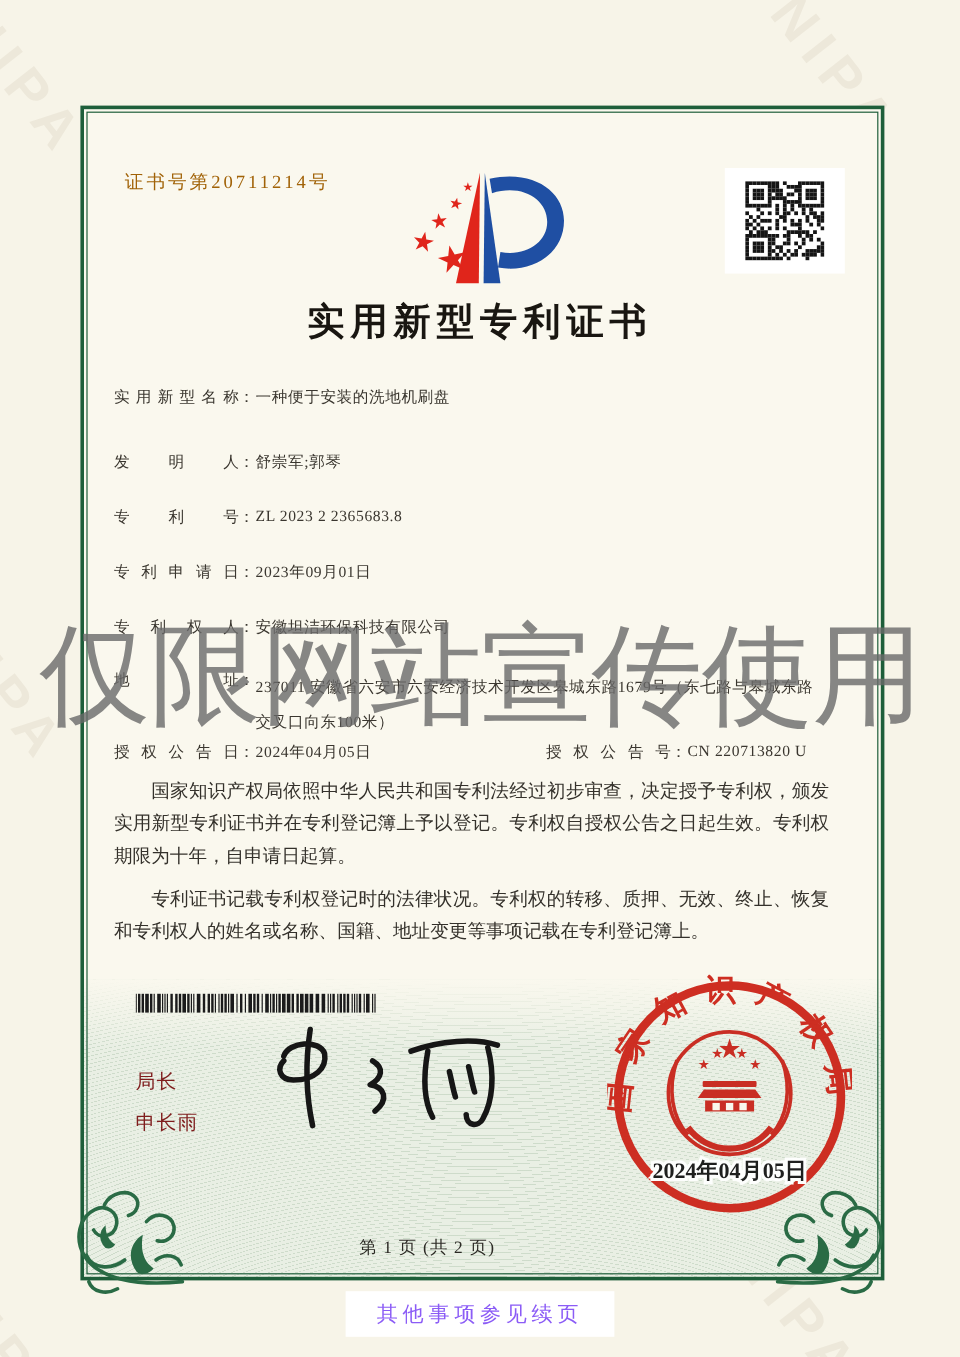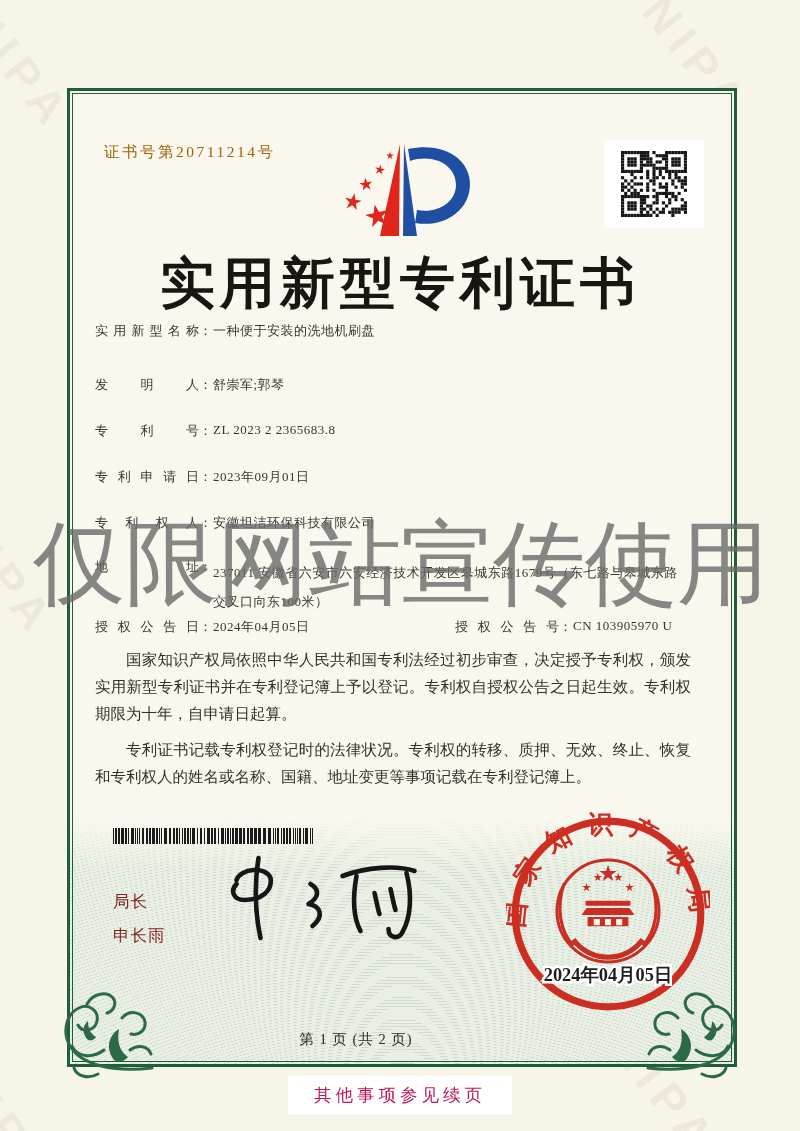--- a/index.html
+++ b/index.html
@@ -34,21 +34,21 @@
     background:linear-gradient(#faf8ee, rgba(250,248,238,0));}
   .flourish{position:absolute;z-index:7;width:104px;height:92px;}
   .flourish.left{left:52px;top:988px;}
   .flourish.right{left:644px;top:988px;transform:scaleX(-1);}
   
   .cert-no{position:absolute;left:104px;top:142px;z-index:4;font-size:15.5px;letter-spacing:2.5px;color:#a16207;}
   .qr-box{position:absolute;left:604px;top:140px;width:100px;height:88px;background:#ffffff;z-index:4;display:flex;align-items:center;justify-content:center;}
   .logo{position:absolute;left:333px;top:138px;z-index:4;}
   .title{
     position:absolute;left:0;top:247px;width:800px;text-align:center;z-index:4;
-    font-size:55px;font-weight:bold;letter-spacing:5px;color:#191611;
+    font-size:31px;font-weight:bold;letter-spacing:5px;color:#191611;
   }
   
   .frow{position:absolute;left:95px;z-index:4;font-size:13px;color:#3a362f;white-space:nowrap;}
   .flabel{display:inline-block;width:104px;text-align:justify;text-align-last:justify;vertical-align:top;}
   .fcolon{display:inline-block;vertical-align:top;margin-right:1px;}
   .fvalue{display:inline-block;vertical-align:top;letter-spacing:0.5px;}
   .frow.addr .fvalue{white-space:normal;width:478px;line-height:29px;}
   .f2{position:absolute;left:360px;top:0;white-space:nowrap;}
   
   .paras{position:absolute;left:95px;top:646px;width:612px;z-index:4;
@@ -57,21 +57,21 @@
   
   .barcode{position:absolute;left:113px;top:828px;z-index:4;}
   .signer{position:absolute;left:113px;z-index:4;font-family:"Liberation Sans","DejaVu Sans",sans-serif;
     font-size:16.5px;color:#7f1d1d;letter-spacing:1px;}
   .signer.t1{top:891px;} .signer.t2{top:925px;}
   .sig{position:absolute;left:212px;top:850px;z-index:4;}
   .seal{position:absolute;left:506px;top:812px;z-index:5;opacity:0.95;}
   .page-footer{position:absolute;left:0;top:1030px;width:712px;text-align:center;z-index:4;
     font-size:14.5px;color:#2c2a25;letter-spacing:1px;}
   .note-wrap{position:absolute;left:0;top:1076px;width:800px;text-align:center;z-index:4;}
-  .note{display:inline-block;background:#ffffff;padding:7px 26px;font-size:17.5px;letter-spacing:4px;color:#be185d;}
+  .note{display:inline-block;background:#ffffff;padding:7px 26px;font-size:17.5px;letter-spacing:4px;color:#8b5cf6;}
   
   .promo{
     position:absolute;left:33px;top:517px;width:734px;z-index:9;
     font-family:"Liberation Sans","DejaVu Sans",sans-serif;
     font-size:92px;font-weight:400;letter-spacing:0px;line-height:1;
     color:rgba(105,105,105,0.8);white-space:nowrap;pointer-events:none;
   }
 </style>
 </head>
 <body>
@@ -394,21 +394,21 @@
   </div>
   <div class="frow" style="top:514px">
     <span class="flabel">专利权人</span><span class="fcolon">：</span><span class="fvalue">安徽坦洁环保科技有限公司</span>
   </div>
   <div class="frow addr" style="top:558px">
     <span class="flabel">地址</span><span class="fcolon">：</span><span class="fvalue">237011 安徽省六安市六安经济技术开发区皋城东路1679号（东七路与皋城东路交叉口向东100米）</span>
   </div>
   <div class="frow" style="top:618px">
     <span class="flabel">授权公告日</span><span class="fcolon">：</span><span class="fvalue">2024年04月05日</span>
     <span class="f2">
-      <span class="flabel">授权公告号</span><span class="fcolon">：</span><span class="fvalue">CN 103905970 U</span>
+      <span class="flabel">授权公告号</span><span class="fcolon">：</span><span class="fvalue">CN 220713820 U</span>
     </span>
   </div>
 
   <div class="paras">
     <p>国家知识产权局依照中华人民共和国专利法经过初步审查，决定授予专利权，颁发实用新型专利证书并在专利登记簿上予以登记。专利权自授权公告之日起生效。专利权期限为十年，自申请日起算。</p>
     <p>专利证书记载专利权登记时的法律状况。专利权的转移、质押、无效、终止、恢复和专利权人的姓名或名称、国籍、地址变更等事项记载在专利登记簿上。</p>
   </div>
 
   <svg class="barcode" id="barcode-svg" width="204" height="16" viewBox="0 0 204 16">
       <rect x="0" y="0" width="1" height="16" fill="#1b1b1b"></rect>

